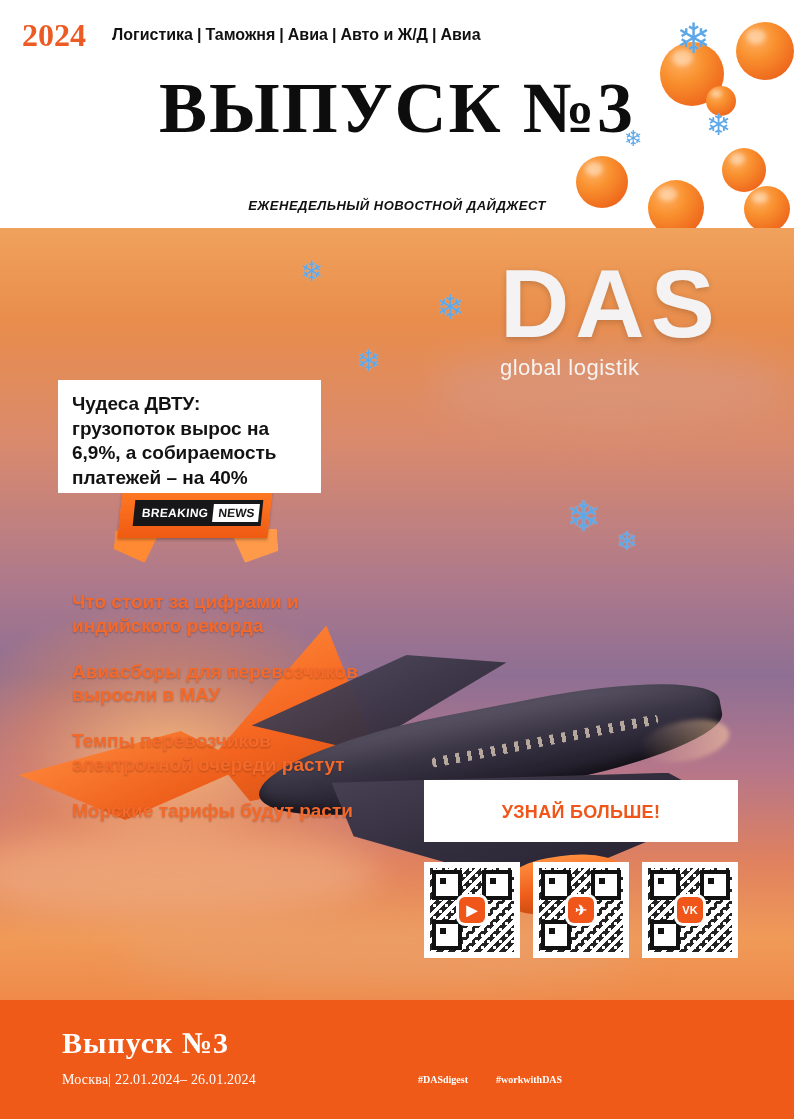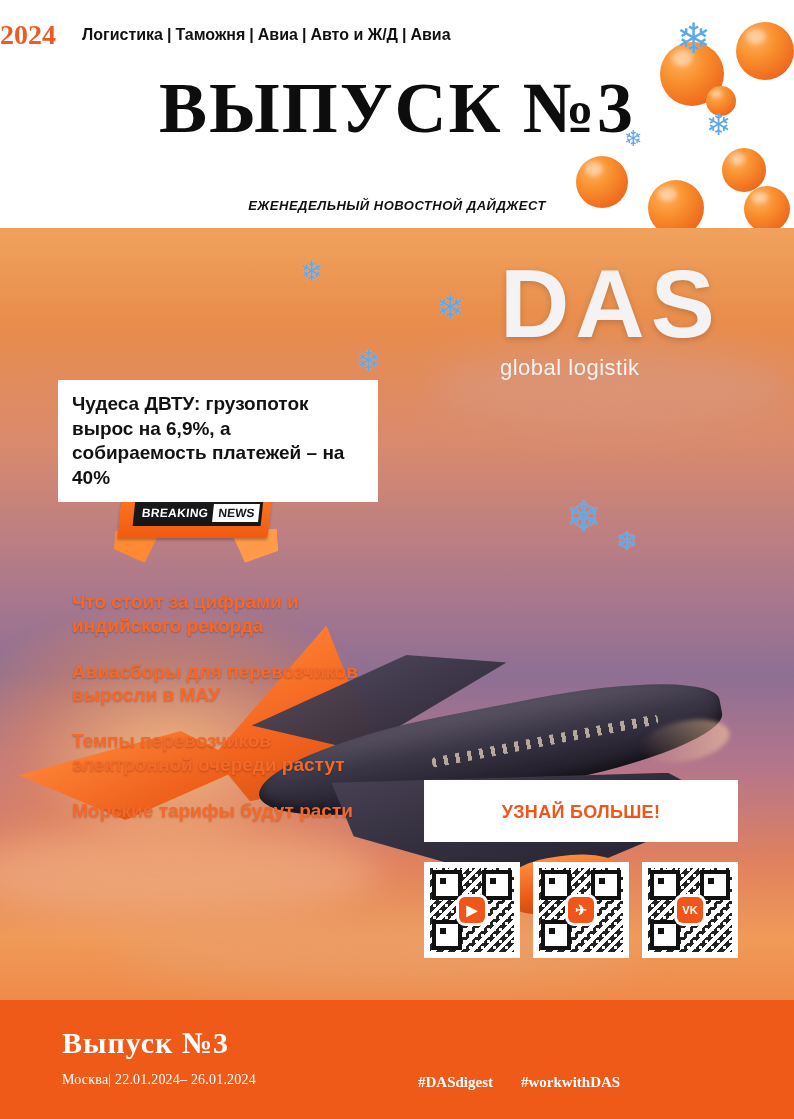--- a/index.html
+++ b/index.html
@@ -32,23 +32,24 @@
   }
   .header-top {
     position: absolute;
     left: 0; top: 18px;
     width: 794px;
     height: 34px;
     display: flex;
     align-items: center;
   }
   .year {
+    margin-left: 22px;
     font-family: "Liberation Serif", serif;
     font-weight: bold;
-    font-size: 28px;
+    font-size: 32px;
     color: #ec5b24;
     letter-spacing: 0px;
     line-height: 1;
   }
   .nav {
     margin-left: 26px;
     font-family: "Liberation Sans", sans-serif;
     font-weight: bold;
     font-size: 16px;
     color: #111111;
@@ -296,23 +297,23 @@
     font-size: 22px;
     color: #f6f3f2;
     letter-spacing: 0.5px;
     margin-top: 6px;
   }
 
   
   .lead-box {
     position: absolute;
     left: 58px; top: 152px;
-    width: 320px;
-    background: #ffffff;
-    padding: 12px 14px 11px 14px;
+    width: 263px;
+    background: #ffffff;
+    padding: 12px 14px 2px 14px;
     box-sizing: border-box;
     font-weight: bold;
     font-size: 19px;
     line-height: 1.30;
     color: #121212;
   }
 
   
   .headlines {
     position: absolute;
@@ -437,21 +438,21 @@
     font-family: "Liberation Serif", serif;
     font-weight: normal;
     font-size: 14px;
     letter-spacing: 0.2px;
   }
   .footer .f-tags {
     position: absolute;
     left: 418px; top: 74px;
     font-family: "Liberation Serif", serif;
     font-weight: bold;
-    font-size: 15px;
+    font-size: 10px;
   }
   .footer .f-tags span { margin-right: 28px; }
 </style>
 </head>
 <body>
 
 <div class="page">
 
   <div class="header">
 

